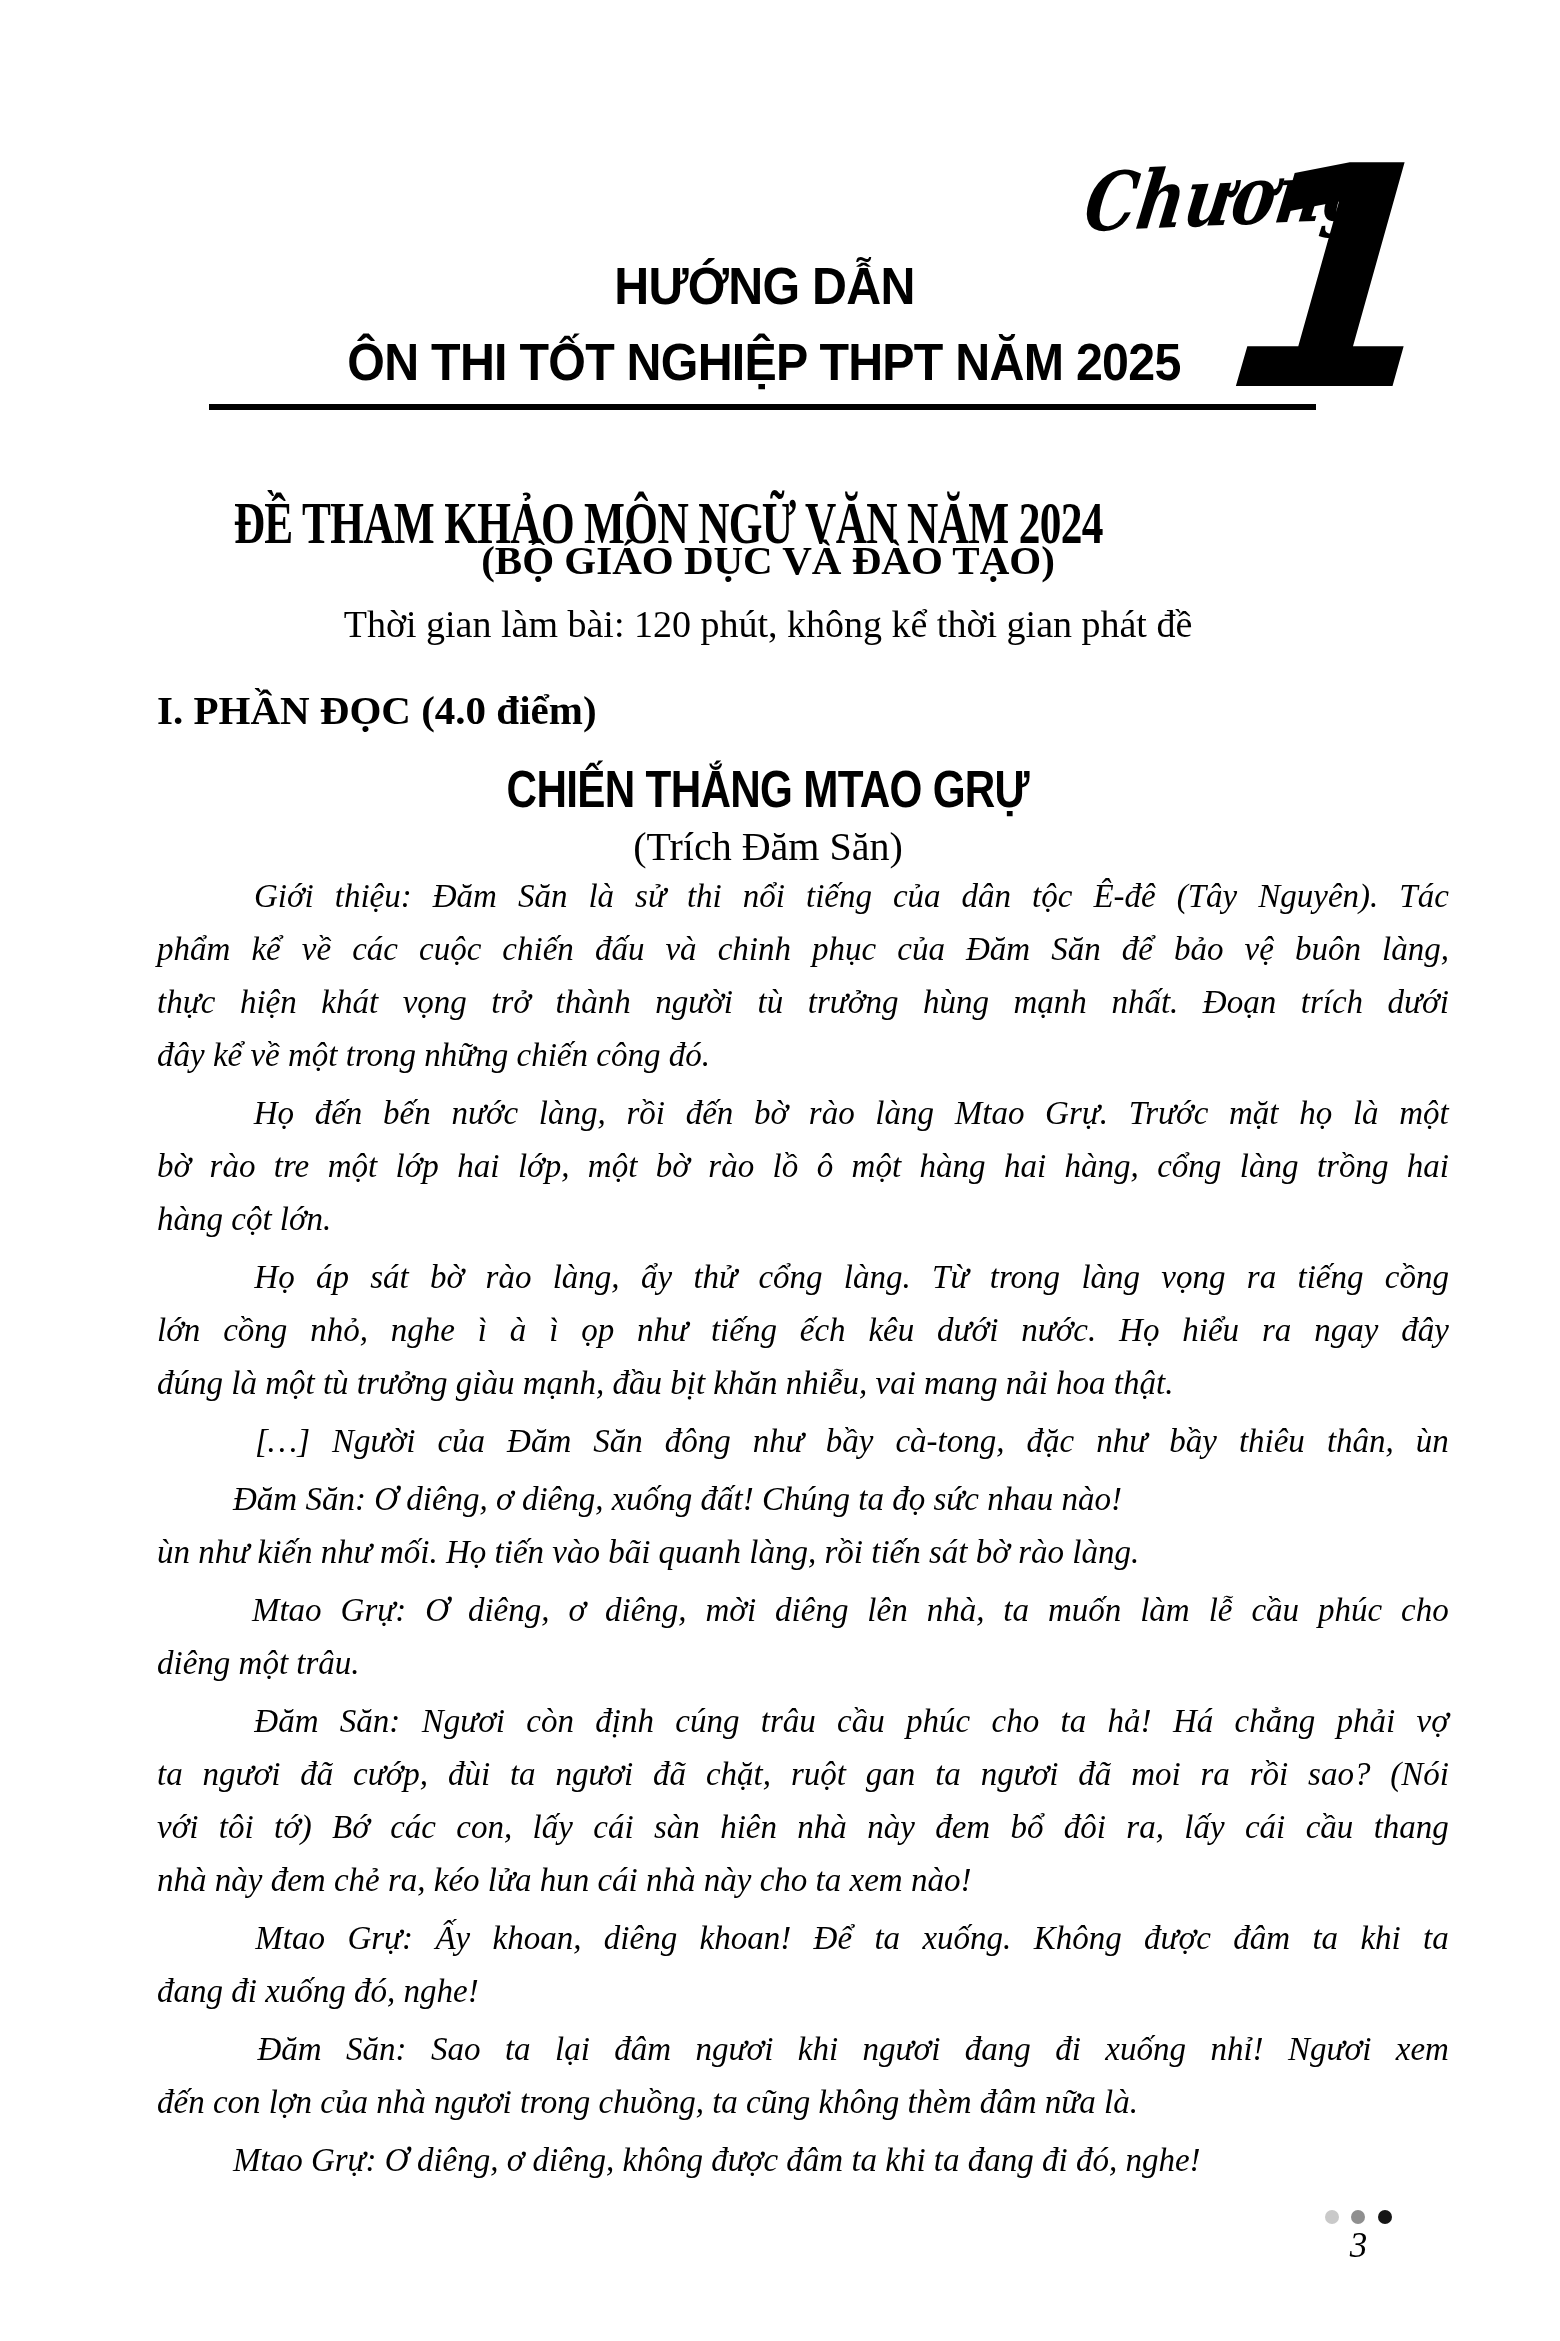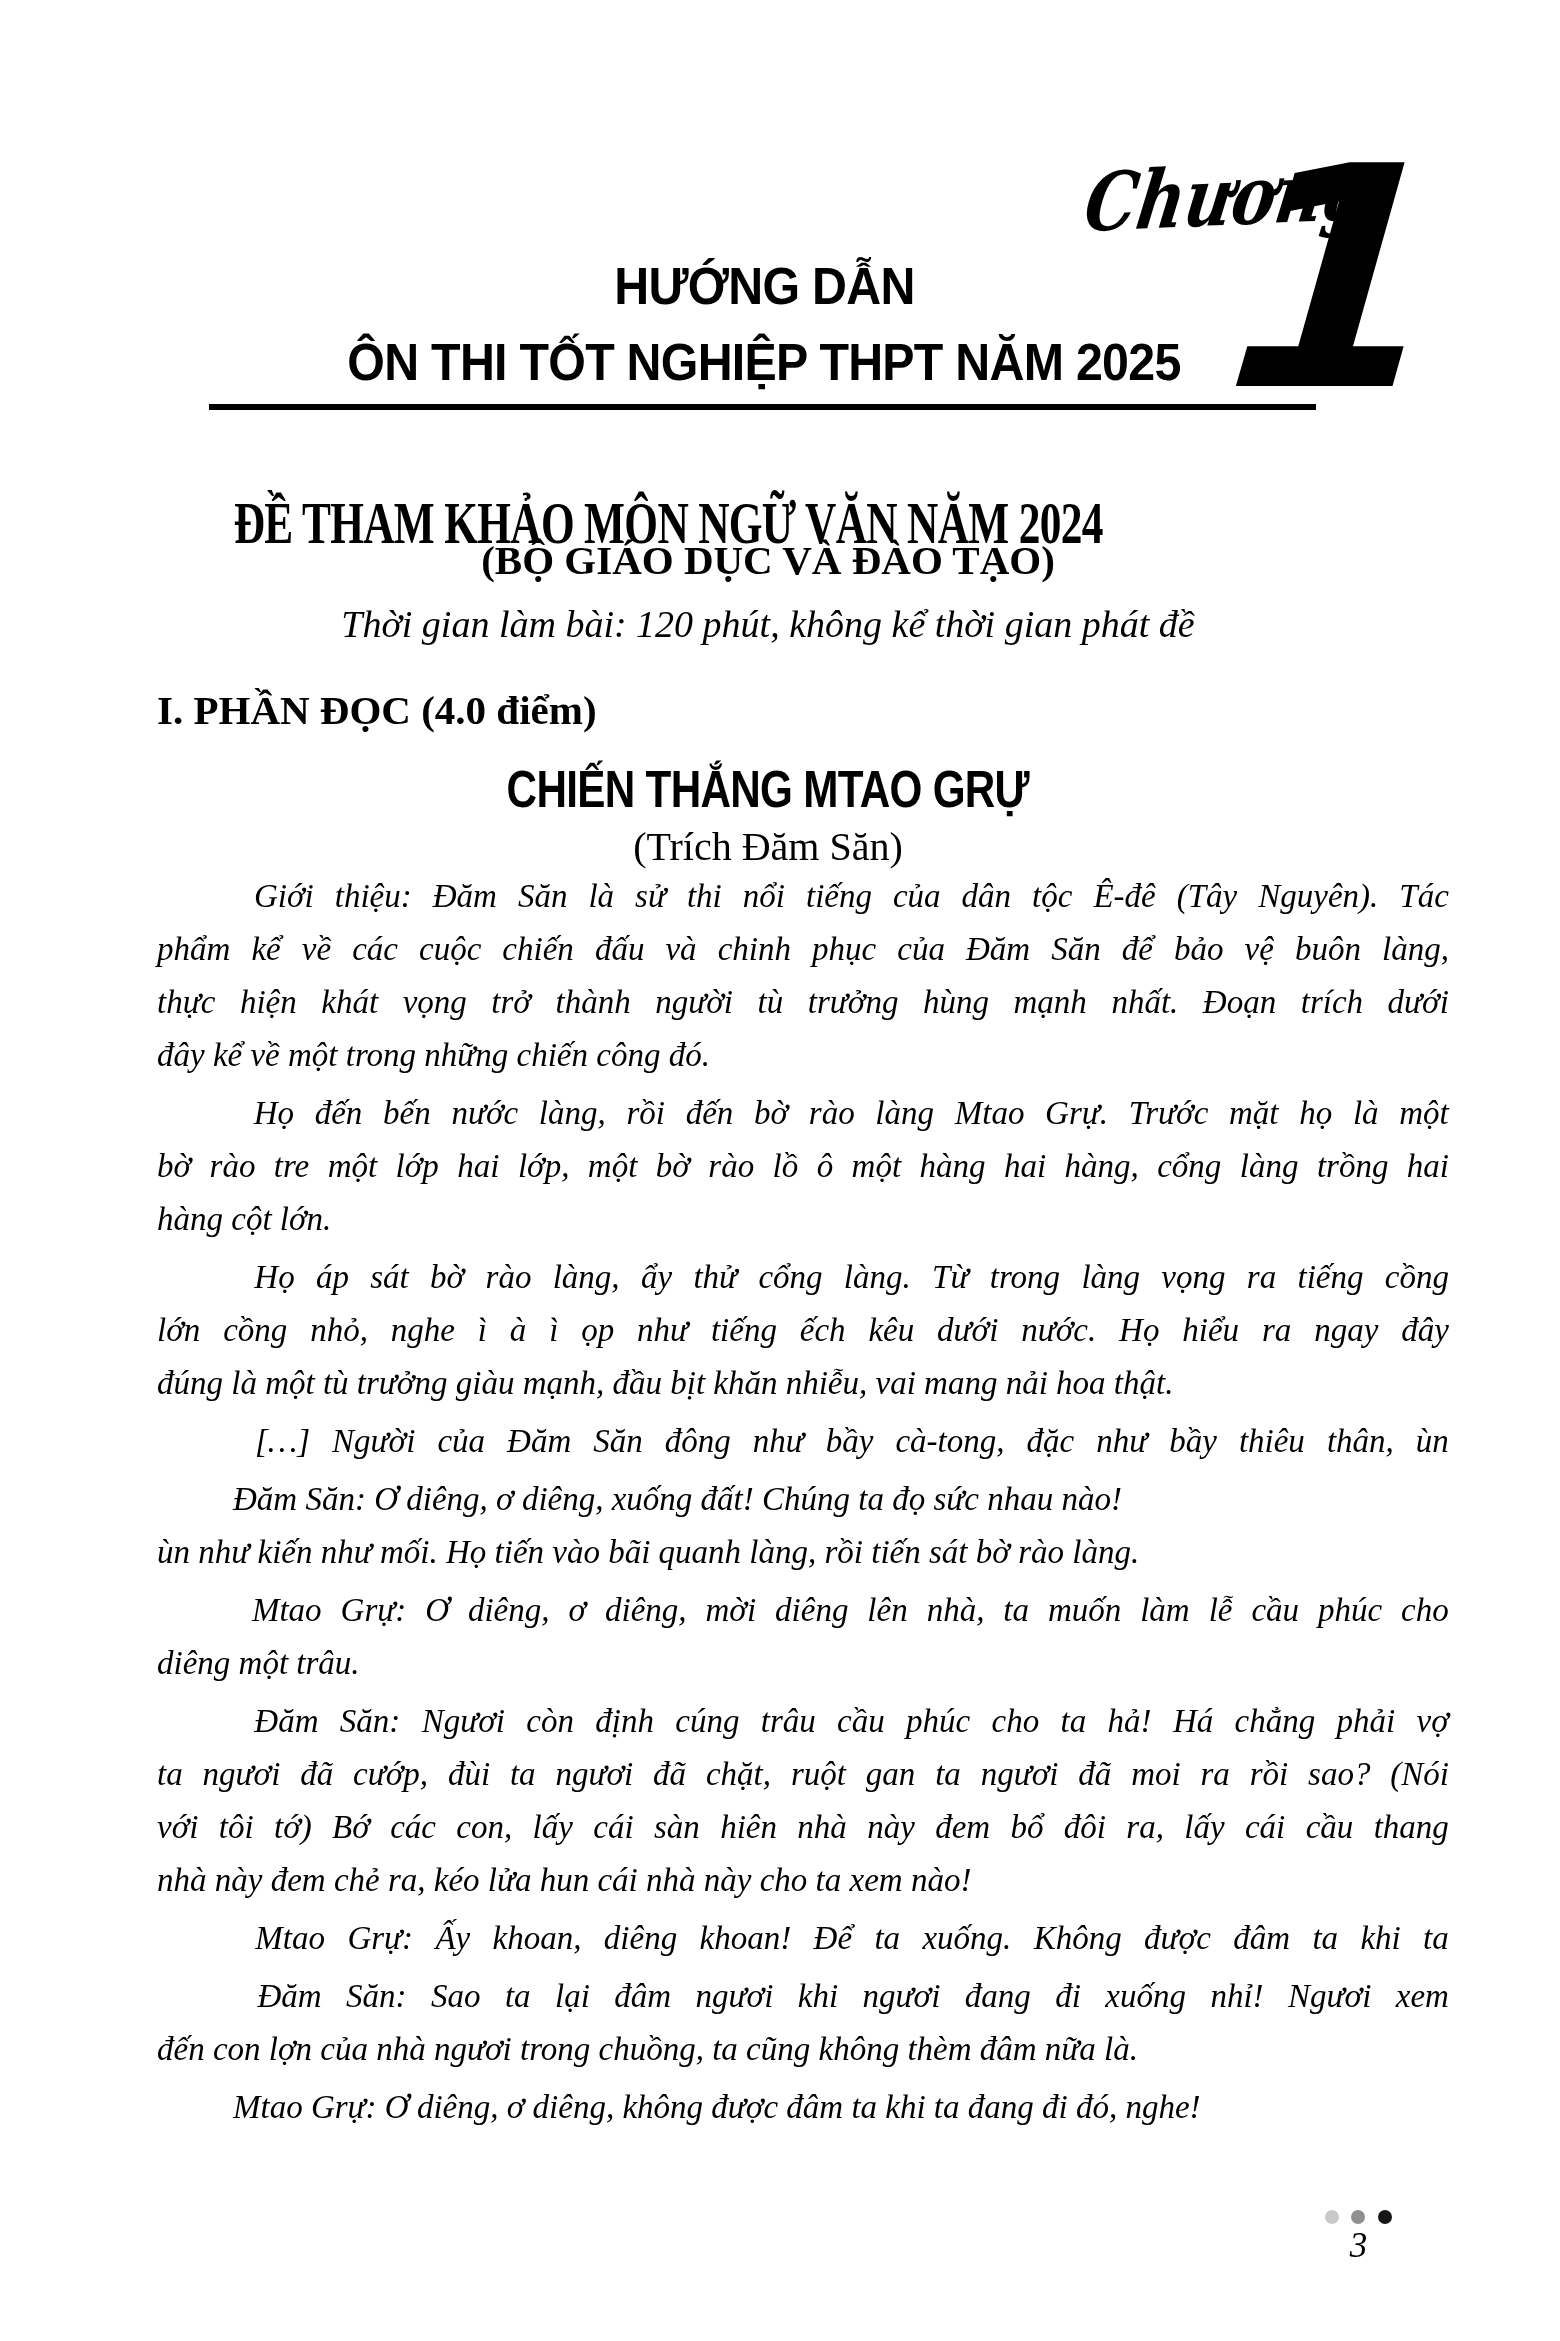--- a/index.html
+++ b/index.html
@@ -29,21 +29,21 @@
   .cond{display:inline-block;transform:scaleX(0.93);transform-origin:center;letter-spacing:-0.8px;white-space:nowrap;}
   .header-rule{position:absolute;left:209px;top:404px;width:1107px;height:5.8px;background:#000;}
 
   
   .exam-title{
     position:absolute;left:157px;top:459px;width:1222px;
     font-family:Liberation Serif, serif;font-weight:bold;font-size:51px;line-height:64px;margin-top:32px;
   }
   .exam-title .stretch{display:inline-block;transform:scale(0.85,1.18);transform-origin:center;letter-spacing:-0.8px;white-space:nowrap;}
   .exam-subtitle{position:absolute;left:157px;top:535px;width:1222px;text-align:center;font-weight:bold;font-size:41px;line-height:51px;}
-  .exam-time{position:absolute;left:157px;top:600px;width:1222px;text-align:center;font-style:italic;font-size:38px;line-height:48px;}
+  .exam-time{position:absolute;left:157px;top:600px;width:1222px;text-align:center;font-size:38px;line-height:48px;}
   .part-heading{position:absolute;left:157px;top:664px;font-weight:bold;font-size:41px;line-height:51px;margin-top:21px;}
 
   
   .reading-title{
     position:absolute;left:157px;top:761px;width:1222px;text-align:center;
     font-family:"Liberation Sans", sans-serif;font-weight:bold;font-size:48px;line-height:58px;
   }
   .reading-title .stretch{display:inline-block;transform:scale(0.88,1.08);transform-origin:center;letter-spacing:-0.8px;white-space:nowrap;}
   .reading-source{position:absolute;left:157px;top:823px;width:1222px;text-align:center;font-size:40px;line-height:48px;}
 
@@ -345,20 +345,21 @@
         <span>Để</span>
         <span>ta</span>
         <span>xuống.</span>
         <span>Không</span>
         <span>được</span>
         <span>đâm</span>
         <span>ta</span>
         <span>khi</span>
         <span>ta</span>
       </div>
+      <div class="bline">đang đi xuống đó, nghe!</div>
       <div class="bline para just ind">
         <span class="tab"></span>
         <span>Đăm</span>
         <span>Săn:</span>
         <span>Sao</span>
         <span>ta</span>
         <span>lại</span>
         <span>đâm</span>
         <span>ngươi</span>
         <span>khi</span>

